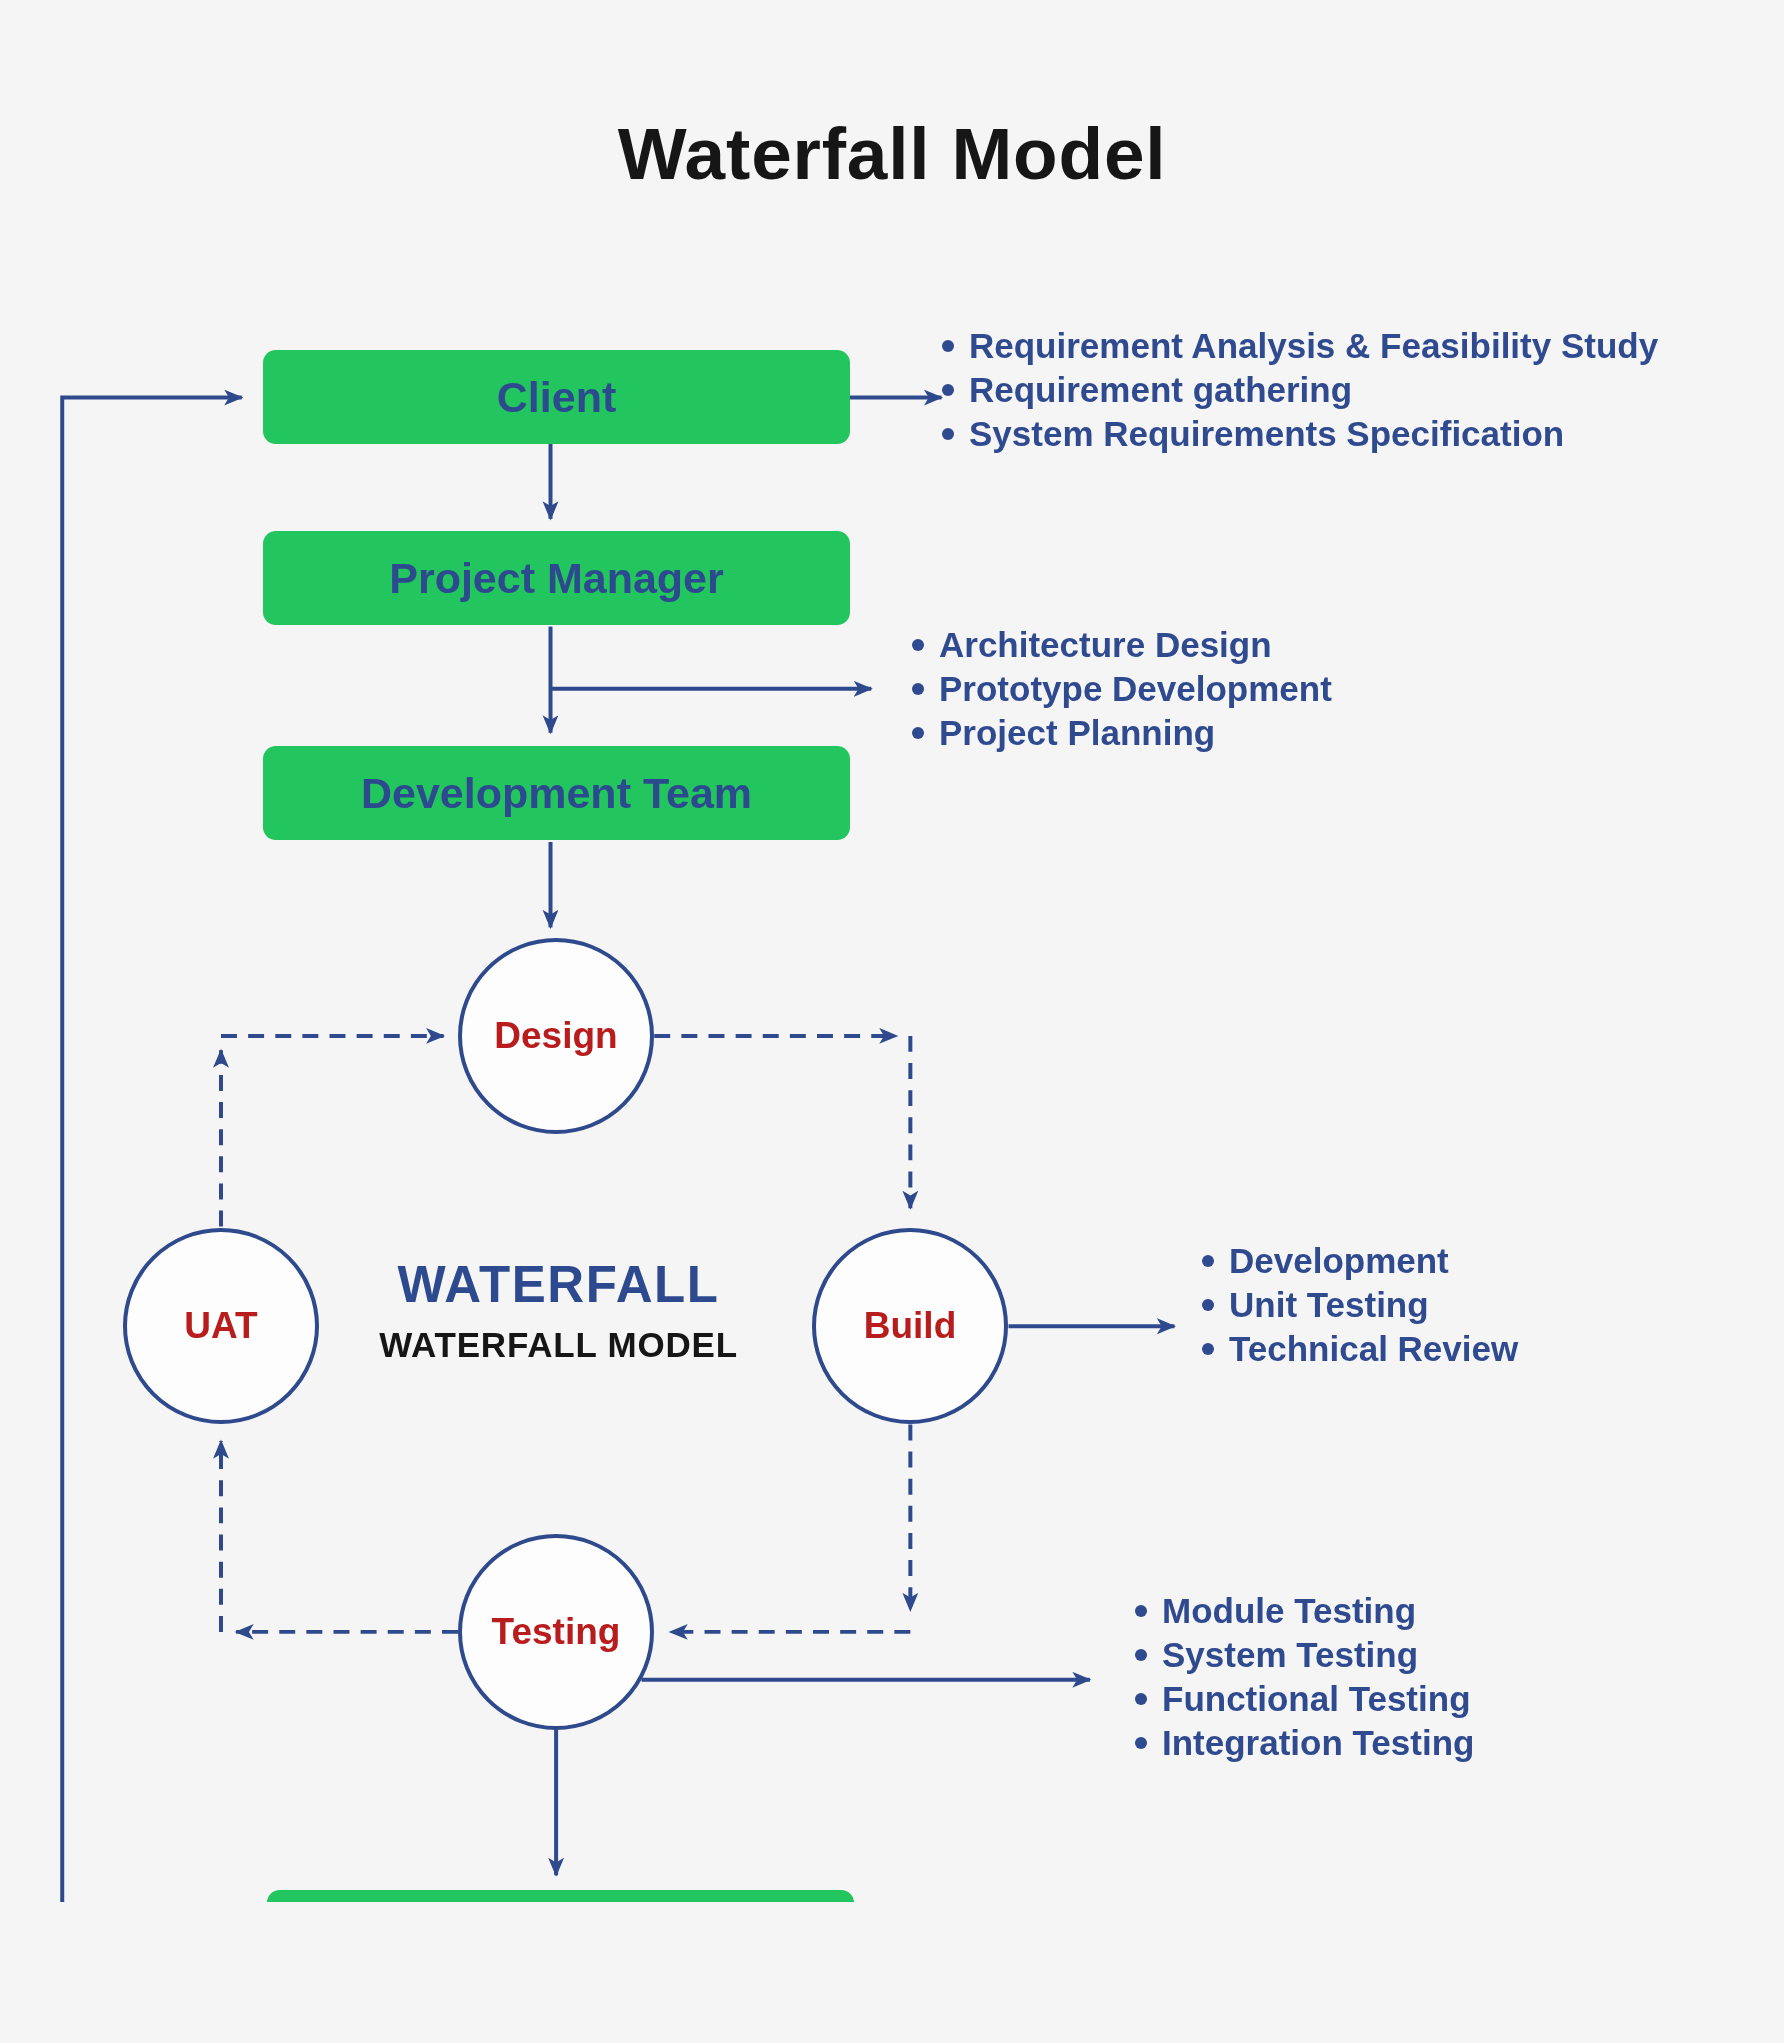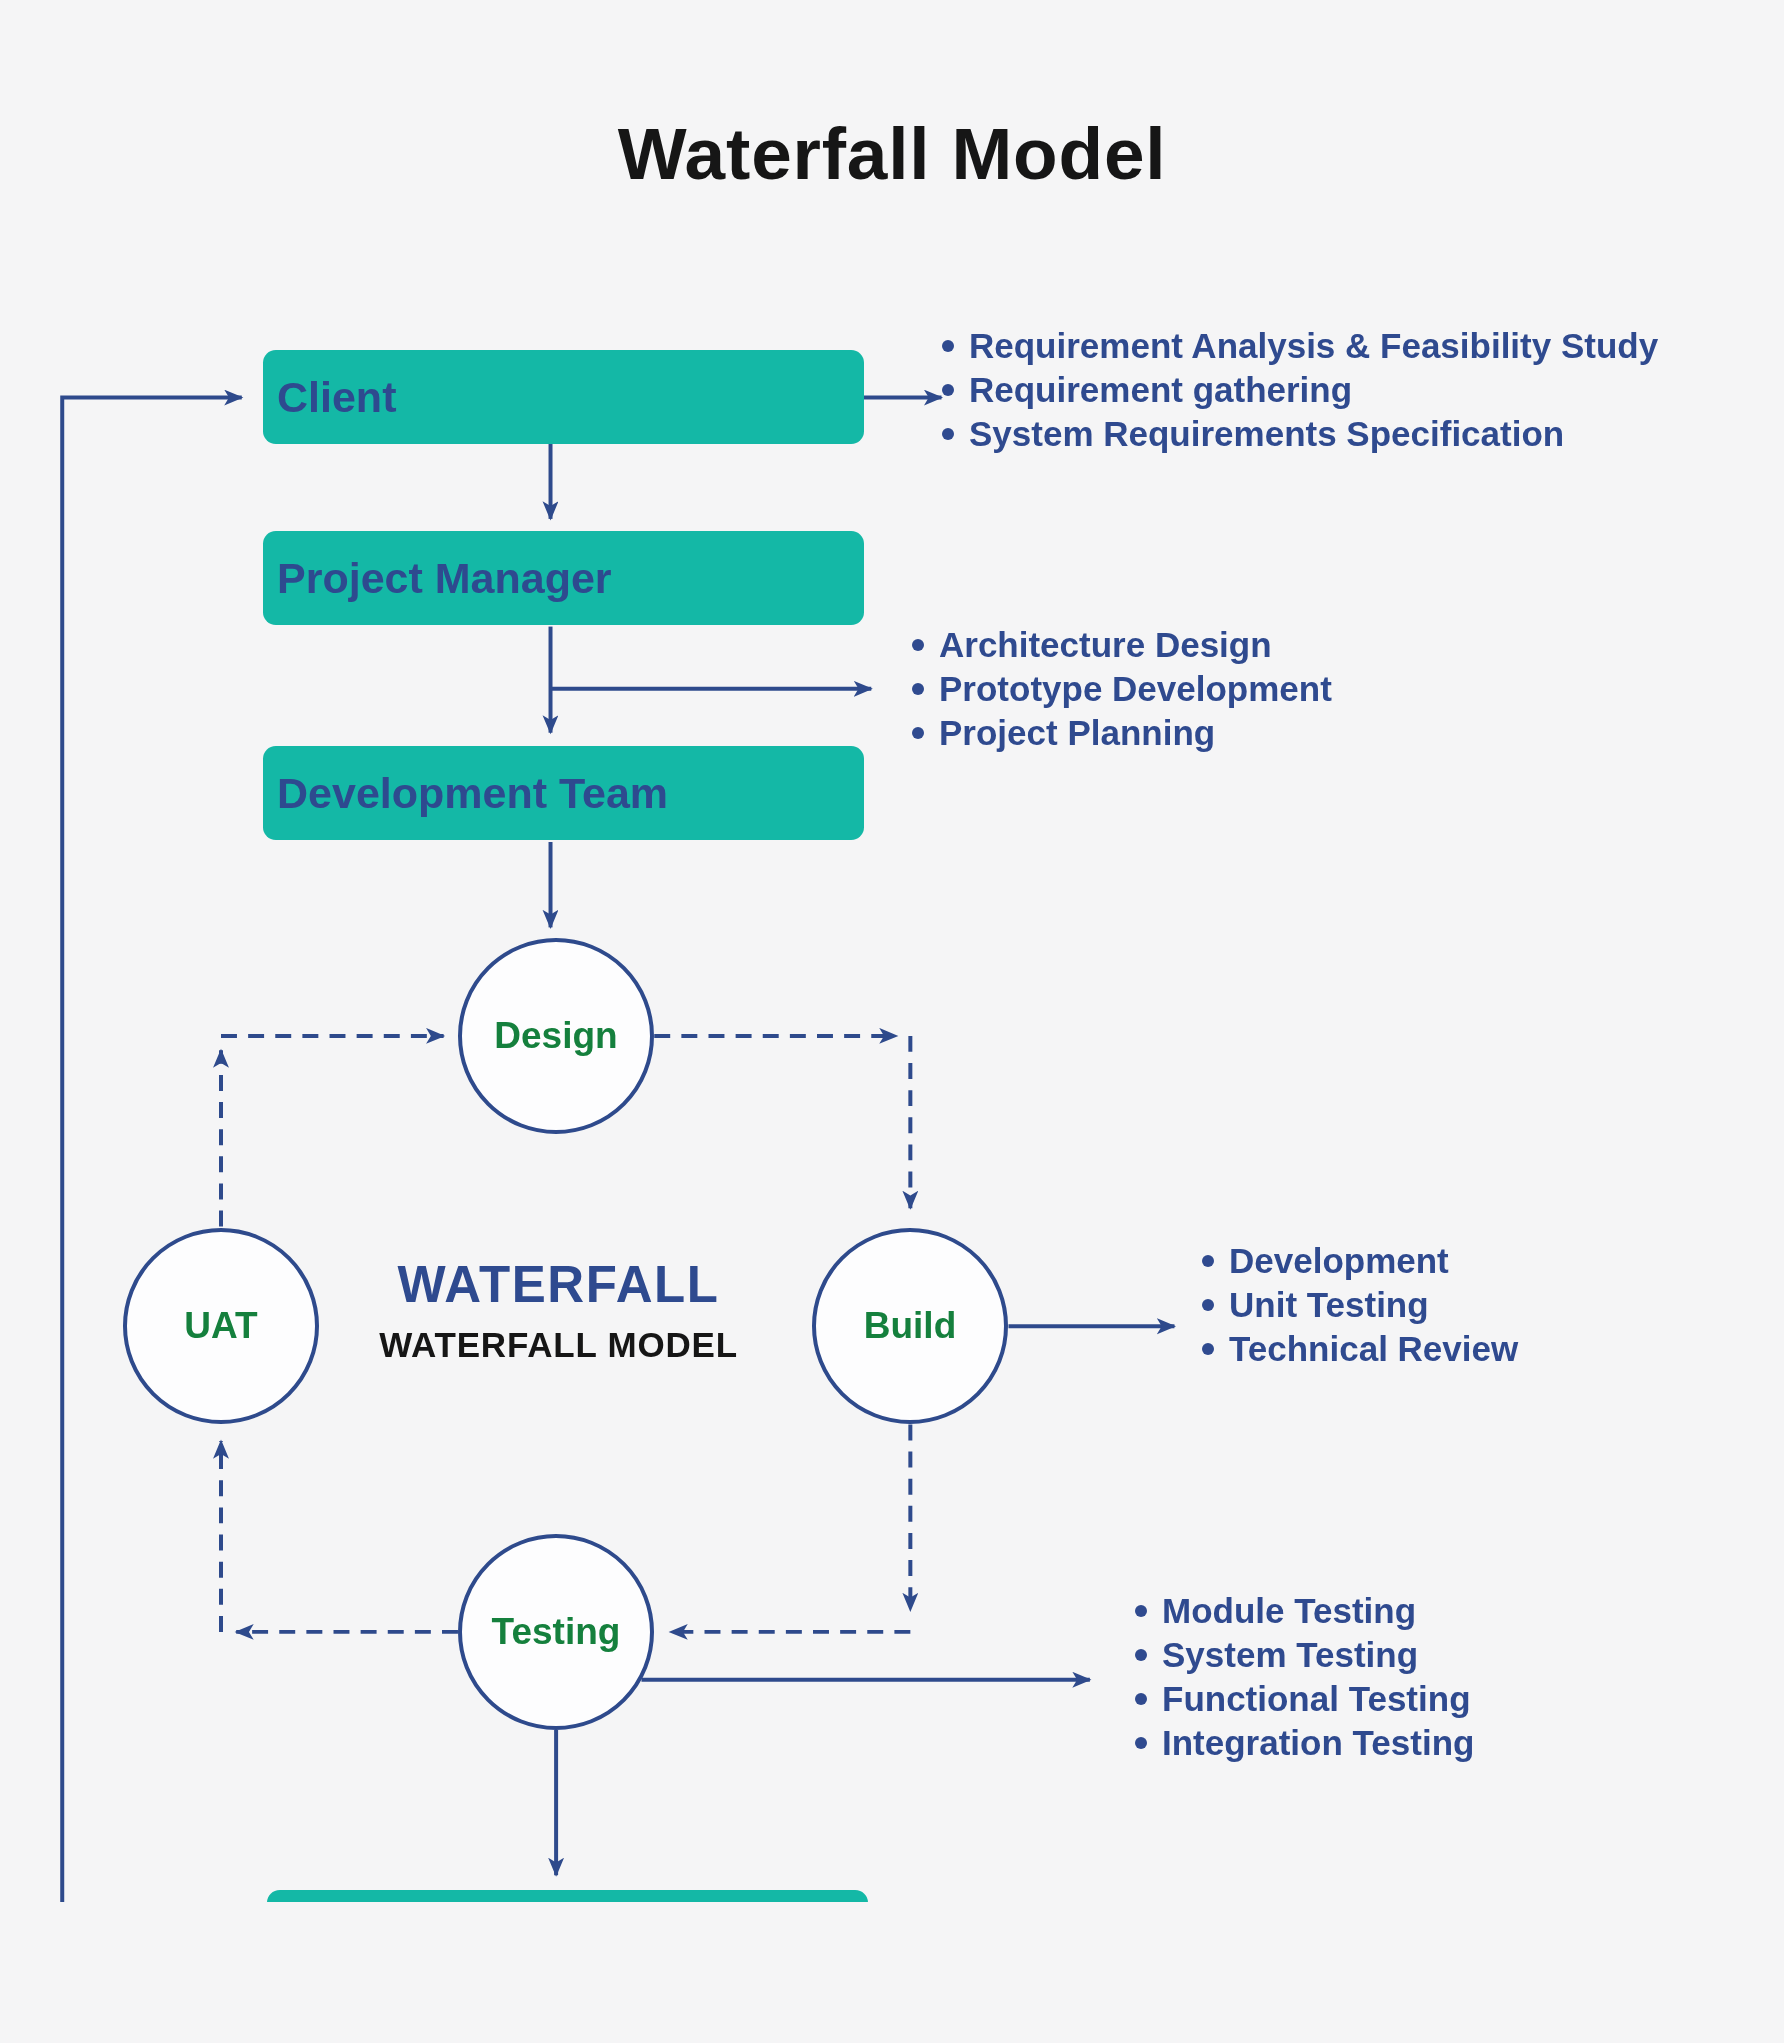--- a/index.html
+++ b/index.html
@@ -32,47 +32,47 @@
     font-size:73px;
     font-weight:bold;
     letter-spacing:0.8px;
     color:#161616;
     z-index:2;
   }
   .box{
     position:absolute;
     width:587px;
     height:94px;
-    background:#14b8a6;
+    background:#22c55e;
     border-radius:12.8px;
     display:flex;
     align-items:center;
+    justify-content:center;
     color:#2e4a8f;
     font-size:43px;
     font-weight:bold;
     z-index:2;
-    padding-left:14px;
   }
   .box-client{ left:263px; top:342px; }
   .box-pm{ left:263px; top:523px; }
   .box-dev{ left:263px; top:738px; }
   .box-deploy{ left:267px; top:1882px; }
 
   .circle{
     position:absolute;
     width:196px;
     height:196px;
     border-radius:50%;
     background:#fdfdfe;
     border:4px solid #2e4a8c;
     box-sizing:border-box;
     display:flex;
     align-items:center;
     justify-content:center;
-    color:#15803d;
+    color:#b91c1c;
     font-size:37px;
     font-weight:bold;
     z-index:2;
   }
   .circle-design{ left:458px; top:930px; }
   .circle-uat{ left:123px; top:1220px; }
   .circle-build{ left:812px; top:1220px; }
   .circle-testing{ left:458px; top:1526px; }
 
   .center-label{

